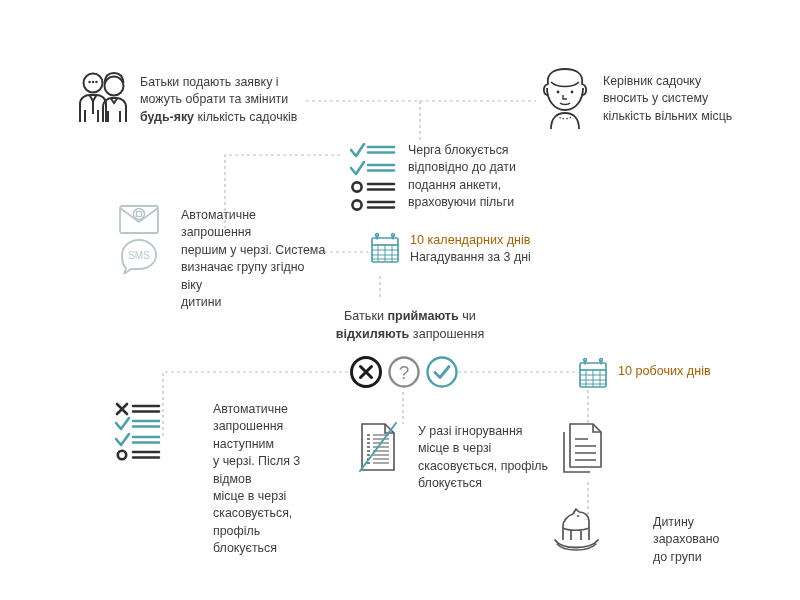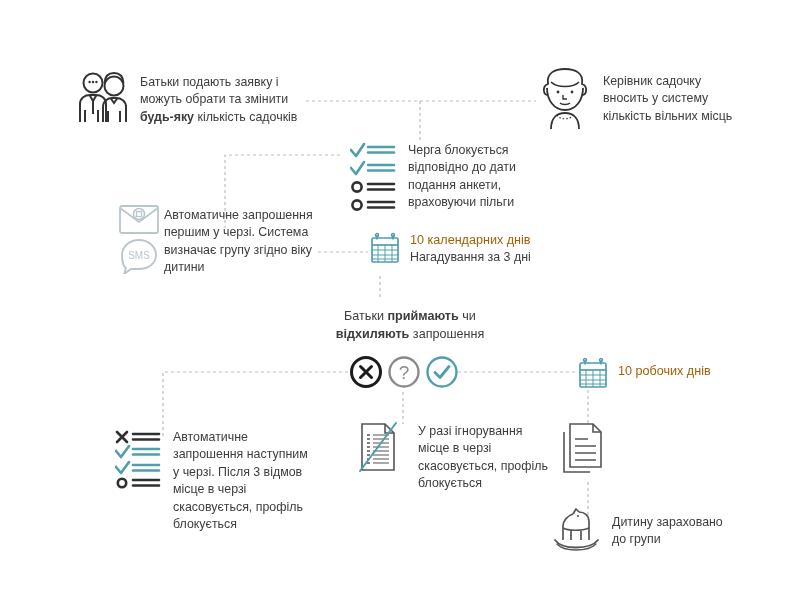--- a/index.html
+++ b/index.html
@@ -149,21 +149,21 @@
         <rect x="2" y="4" width="38" height="27" rx="2" fill="none" stroke="#b9c6cc" stroke-width="1.8"></rect>
         <path d="M2,6 L21,20 L40,6" fill="none" stroke="#b9c6cc" stroke-width="1.8"></path>
         <circle cx="21" cy="12" r="5.5" fill="none" stroke="#b9c6cc" stroke-width="1.6"></circle>
         <rect x="18.5" y="9.5" width="5" height="5" fill="none" stroke="#b9c6cc" stroke-width="1.3"></rect>
       </svg>
       <svg class="icon" width="42" height="36" viewBox="0 0 42 36" style="margin-top:2px;">
         <path d="M21,2 C31,2 38,9 38,17 C38,25 31,31 21,31 L13,31 L6,36 L8,30 C4,27 4,22 4,17 C4,9 11,2 21,2 Z" fill="none" stroke="#b9c6cc" stroke-width="1.8"></path>
         <text x="21" y="21" font-family="Liberation Sans, sans-serif" font-size="10" fill="#b9c6cc" text-anchor="middle">SMS</text>
       </svg>
     </div>
-    <div class="txt" style="margin-left:0; padding-top:5px;">Автоматичне запрошення
+    <div class="txt" style="margin-left:17px; padding-top:5px;">Автоматичне запрошення
 першим у черзі. Система
 визначає групу згідно віку
 дитини</div>
   </div>
 
   <div class="block" style="left:370px; top:232px; width:200px;">
     <svg class="icon" width="30" height="32" viewBox="0 0 30 32">
       <path d="M7,3 L7,7 M23,3 L23,7" stroke="#4e9faa" stroke-width="1.6" stroke-linecap="round"></path>
       <circle cx="7" cy="3" r="1.6" fill="none" stroke="#4e9faa" stroke-width="1.3"></circle>
       <circle cx="23" cy="3" r="1.6" fill="none" stroke="#4e9faa" stroke-width="1.3"></circle>
@@ -204,21 +204,21 @@
       <circle cx="7" cy="3" r="1.6" fill="none" stroke="#4e9faa" stroke-width="1.3"></circle>
       <circle cx="23" cy="3" r="1.6" fill="none" stroke="#4e9faa" stroke-width="1.3"></circle>
       <rect x="2" y="6" width="26" height="24" rx="1.5" fill="none" stroke="#4e9faa" stroke-width="1.7"></rect>
       <path d="M2,13 L28,13" stroke="#4e9faa" stroke-width="1.7"></path>
       <path d="M8,13 L8,30 M15,13 L15,30 M22,13 L22,30" stroke="#4e9faa" stroke-width="1"></path>
       <path d="M2,18 L28,18 M2,23 L28,23 M2,27 L28,27" stroke="#4e9faa" stroke-width="1"></path>
     </svg>
     <div class="teal-line1" style="margin-left:10px; padding-top:6px;">10 робочих днів</div>
   </div>
 
-  <div class="block" style="left:115px; top:429px; width:215px;">
+  <div class="block" style="left:115px; top:401px; width:215px;gap:40px;">
     <svg class="icon" width="46" height="62" viewBox="0 0 46 62">
       <path d="M2,3 L12,13 M12,3 L2,13" stroke="#2f2f2f" stroke-width="2.6" stroke-linecap="round"></path>
       <path d="M18,5 L44,5 M18,10.5 L44,10.5" stroke="#2f2f2f" stroke-width="2.6" stroke-linecap="round"></path>
       <path d="M1,22 L6,28 L14,17" fill="none" stroke="#4e9faa" stroke-width="2.6" stroke-linecap="round" stroke-linejoin="round"></path>
       <path d="M18,20 L44,20 M18,25.5 L44,25.5" stroke="#4e9faa" stroke-width="2.6" stroke-linecap="round"></path>
       <path d="M1,38 L6,44 L14,33" fill="none" stroke="#4e9faa" stroke-width="2.6" stroke-linecap="round" stroke-linejoin="round"></path>
       <path d="M18,36 L44,36 M18,41.5 L44,41.5" stroke="#4e9faa" stroke-width="2.6" stroke-linecap="round"></path>
       <circle cx="7" cy="54" r="4.2" fill="none" stroke="#2f2f2f" stroke-width="2.6"></circle>
       <path d="M18,51 L44,51 M18,56.5 L44,56.5" stroke="#2f2f2f" stroke-width="2.6" stroke-linecap="round"></path>
     </svg>
@@ -246,21 +246,21 @@
 
   <div class="block" style="left:562px; top:422px; width:190px;">
     <svg class="icon" width="42" height="52" viewBox="0 0 42 52">
       <path d="M2,10 L2,50 L28,50" fill="none" stroke="#555" stroke-width="1.6"></path>
       <path d="M8,2 L31,2 L39,10 L39,45 L8,45 Z" fill="none" stroke="#555" stroke-width="1.6"></path>
       <path d="M31,2 L31,10 L39,10" fill="none" stroke="#555" stroke-width="1.6"></path>
       <path d="M13,17 L26,17 M13,24 L34,24 M13,31 L34,31 M13,38 L34,38" stroke="#555" stroke-width="1.4"></path>
     </svg>
   </div>
 
-  <div class="block" style="left:552px; top:508px; width:200px;">
+  <div class="block" style="left:552px; top:508px; width:200px;gap:41px;">
     <svg class="icon" width="50" height="44" viewBox="0 0 50 44">
       <path d="M27,4 C33,4 37,8 37,13 L37,20" fill="none" stroke="#555" stroke-width="1.7"></path>
       <path d="M27,4 L24,1 L21,6" fill="none" stroke="#555" stroke-width="1.7" stroke-linejoin="round"></path>
       <path d="M21,6 C15,8 11,13 11,18 L11,26" fill="none" stroke="#555" stroke-width="1.7"></path>
       <circle cx="26" cy="8" r="1.1" fill="#555"></circle>
       <path d="M11,20 C16,23 30,23 37,20" fill="none" stroke="#555" stroke-width="1.7"></path>
       <path d="M11,26 L11,32 M19,23 L19,32 M29,23 L29,32 M37,20 L37,32" fill="none" stroke="#555" stroke-width="1.7"></path>
       <path d="M3,32 C10,42 38,42 46,32" fill="none" stroke="#555" stroke-width="1.8" stroke-linecap="round"></path>
       <path d="M5,36 C12,44 36,44 44,36" fill="none" stroke="#555" stroke-width="1.4" stroke-linecap="round"></path>
     </svg>

